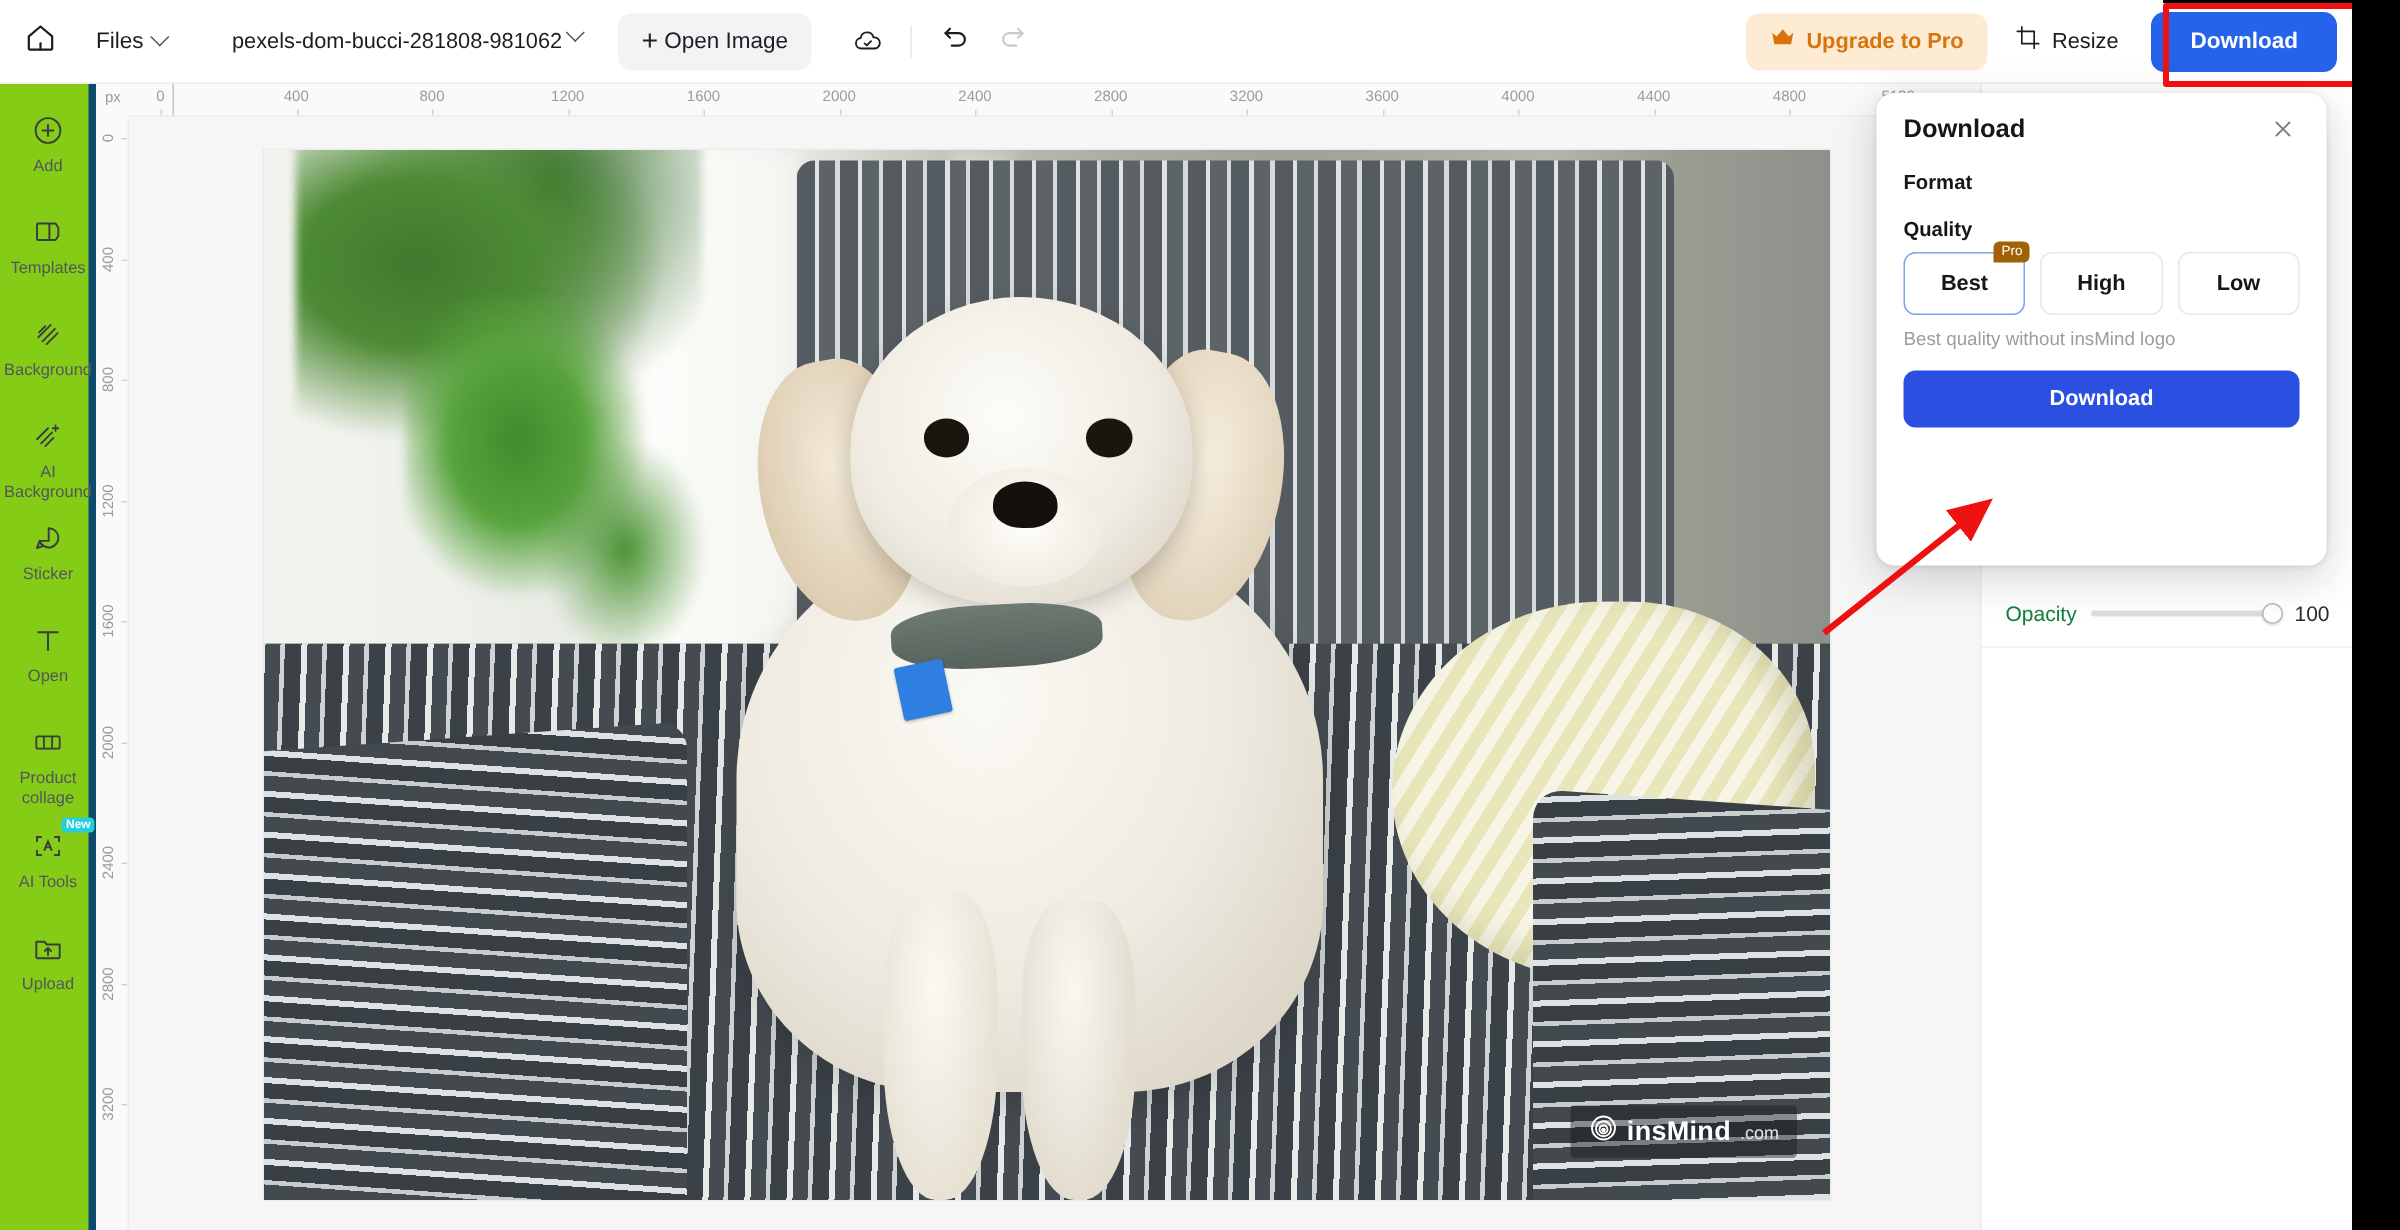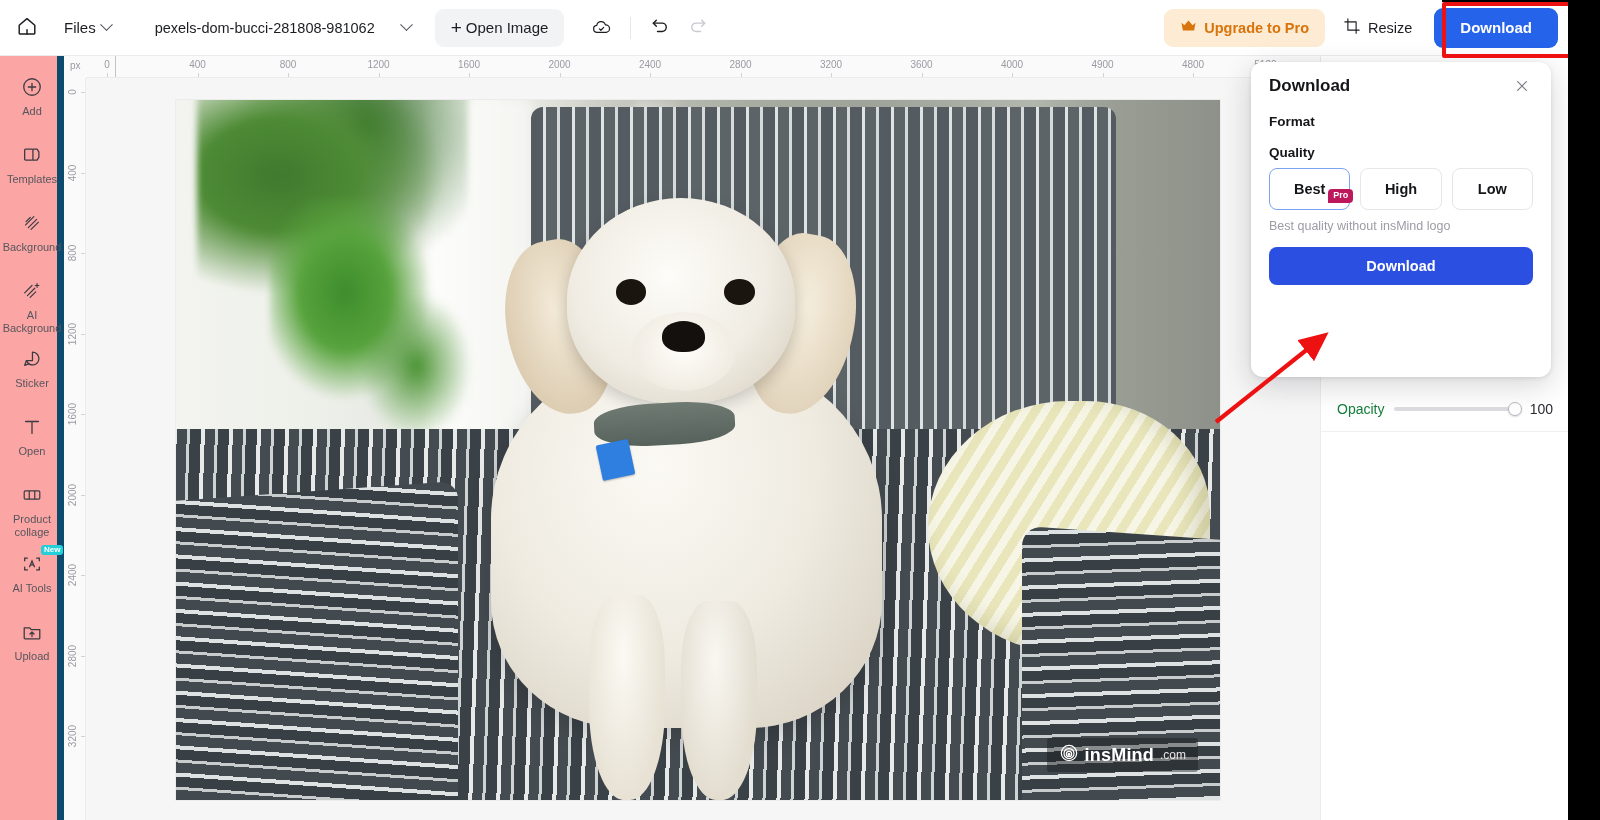--- a/index.html
+++ b/index.html
@@ -14,21 +14,21 @@
   
   .topbar {
     position: absolute; left: 0; top: 0; width: 1568px; height: 56px;
     background: #ffffff; border-bottom: 1px solid #ececef;
     display: flex; align-items: center;
   }
   .home-btn { width: 54px; height: 56px; display: flex; align-items: center; justify-content: center; cursor: pointer; }
   .files-menu { display: flex; align-items: center; gap: 6px; padding: 0 10px; height: 34px; cursor: pointer; }
   .files-menu .lbl { font-size: 15px; color: #1c1d21; }
   .chev { display: inline-block; width: 9px; height: 9px; border-right: 1.4px solid #55565c; border-bottom: 1.4px solid #55565c; transform: rotate(45deg) translate(-2px,-2px); }
-  .docname { display: flex; align-items: center; gap: 27px; margin-left: 34px; cursor: pointer; }
+  .docname { display: flex; gap: 4px; margin-left: 34px; cursor: pointer; }
   .docname .lbl { font-size: 14.5px; color: #1c1d21; }
   .openimg {
     margin-left: 24px; height: 38px; padding: 0 16px; border-radius: 9px;
     background: #f2f3f5; display: flex; align-items: center; gap: 4px; cursor: pointer;
   }
   .openimg .plus { font-size: 19px; color: #1c1d21; line-height: 1; font-weight: 400; }
   .openimg .lbl { font-size: 15px; color: #1c1d21; }
   .saved-icon { margin-left: 22px; width: 30px; height: 30px; display:flex; align-items:center; justify-content:center; cursor: pointer;}
   .vdiv { width: 1px; height: 22px; background: #e6e6ea; margin: 0 14px; }
   .histbtn { width: 30px; height: 30px; display:flex; align-items:center; justify-content:center; cursor:pointer; }
@@ -43,21 +43,21 @@
   .resize .lbl { font-size: 14.5px; color: #1c1d21; }
   .download-top {
     margin-left: 22px; height: 40px; padding: 0 26px; border-radius: 9px; background: #2563eb;
     display: flex; align-items: center; justify-content: center; cursor: pointer;
   }
   .download-top .lbl { font-size: 15px; color: #fff; font-weight: 700; }
 
   
   .sidebar {
     position: absolute; left: 0; top: 56px; width: 64px; height: 764px;
-    background: #fca5a5; border-right: 7px solid #0c4a6e;
+    background: #84cc16; border-right: 5px solid #0c4a6e;
     padding-top: 12px;
   }
   .sb-item {
     position: relative; width: 64px; min-height: 62px; display: flex; flex-direction: column;
     align-items: center; justify-content: flex-start; gap: 5px; margin-bottom: 6px; cursor: pointer;
     padding-top: 6px;
   }
   .sb-ico { height: 26px; display: flex; align-items: center; justify-content: center; position: relative; }
   .sb-lbl { font-size: 11px; color: #55565c; text-align: center; line-height: 1.15; max-width: 62px; }
   .newbadge {
@@ -310,22 +310,22 @@
   .dl-select .caret { margin-left:auto; width:9px; height:9px; border-right:1.4px solid #8b8c94; border-bottom:1.4px solid #8b8c94; transform: rotate(45deg) translate(-2px,-2px); }
   .qlabel { margin-top: 16px; }
   .qrow { display:flex; gap:10px; }
   .qbtn {
     position:relative; flex:1; height:42px; border:1px solid #e6e6eb; border-radius:8px;
     display:flex; align-items:center; justify-content:center; cursor:pointer; background:#fff;
   }
   .qbtn .t { font-size:14.5px; font-weight:700; color:#15161a; }
   .qbtn.active { border-color:#7ba3f0; }
   .probadge {
-    position:absolute; right:-4px; top:-8px; background:#be185d; color:#fff;
-    font-size:9px; font-weight:700; border-radius:4px 4px 4px 0; padding:1px 5px; line-height:1.3;margin-top:28px;
+    position:absolute; right:-4px; top:-8px; background:#a16207; color:#fff;
+    font-size:9px; font-weight:400; border-radius:4px 4px 4px 0; padding:1px 5px; line-height:1.3;
   }
   .dl-hint { margin-top:9px; font-size:12.5px; color:#9b9ca4; }
   .dl-cta {
     margin: 14px 0 0 0; height:38px; border-radius:8px; background:#2b4fe0;
     display:flex; align-items:center; justify-content:center; cursor:pointer;
   }
   .dl-cta .t { color:#fff; font-size:14.5px; font-weight:700; }
 
   
   .anno-rect {
@@ -527,21 +527,21 @@
       <span class="rh-tick" style="left: 586px;">2400</span>
       <span class="rh-mark" style="left: 586px;"></span>
       <span class="rh-tick" style="left: 676.5px;">2800</span>
       <span class="rh-mark" style="left: 676.5px;"></span>
       <span class="rh-tick" style="left: 767px;">3200</span>
       <span class="rh-mark" style="left: 767px;"></span>
       <span class="rh-tick" style="left: 857.5px;">3600</span>
       <span class="rh-mark" style="left: 857.5px;"></span>
       <span class="rh-tick" style="left: 948px;">4000</span>
       <span class="rh-mark" style="left: 948px;"></span>
-      <span class="rh-tick" style="left: 1038.5px;">4900</span>
+      <span class="rh-tick" style="left: 1038.5px;">4400</span>
       <span class="rh-mark" style="left: 1038.5px;"></span>
       <span class="rh-tick" style="left: 1129px;">4800</span>
       <span class="rh-mark" style="left: 1129px;"></span>
       <span class="rh-tick" style="left: 1201.4px;">5120</span>
       <span class="rh-mark" style="left: 1201.4px;"></span>
       <span class="origin-line" style="left: 51px;"></span>
     </div>
   <div class="ruler-corner">
     <span class="unit">px</span>
   </div>

